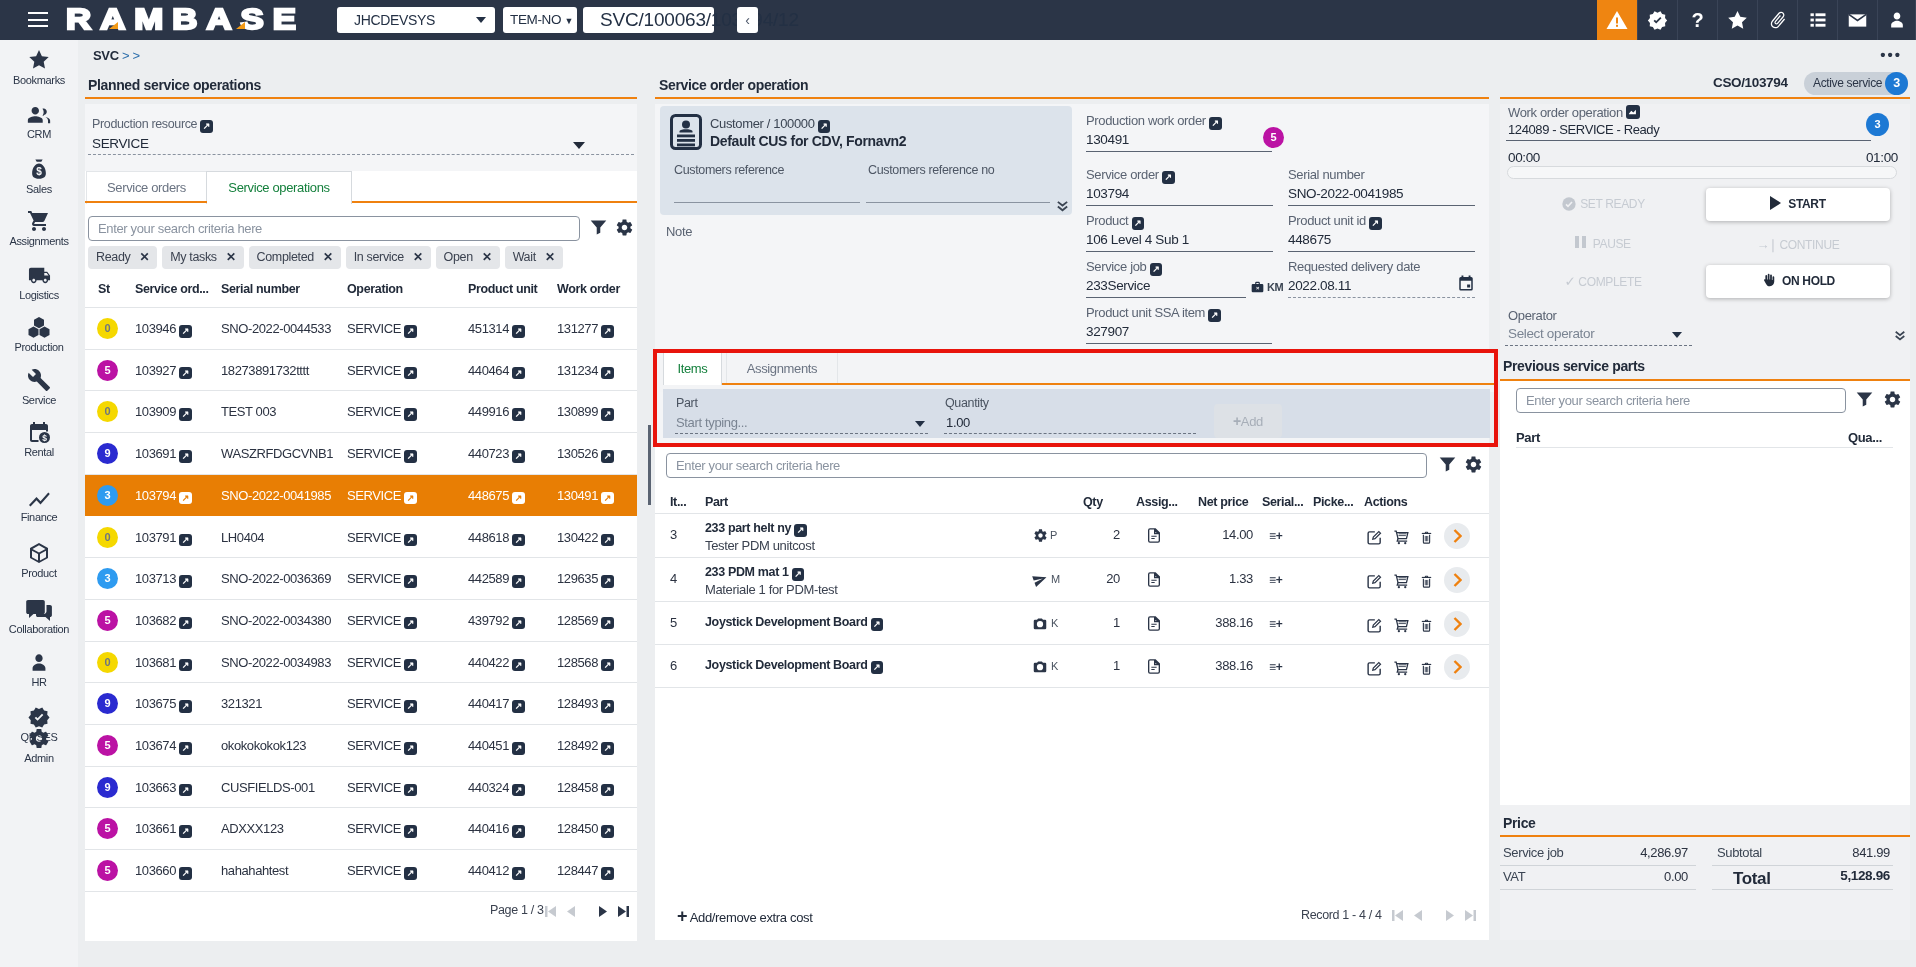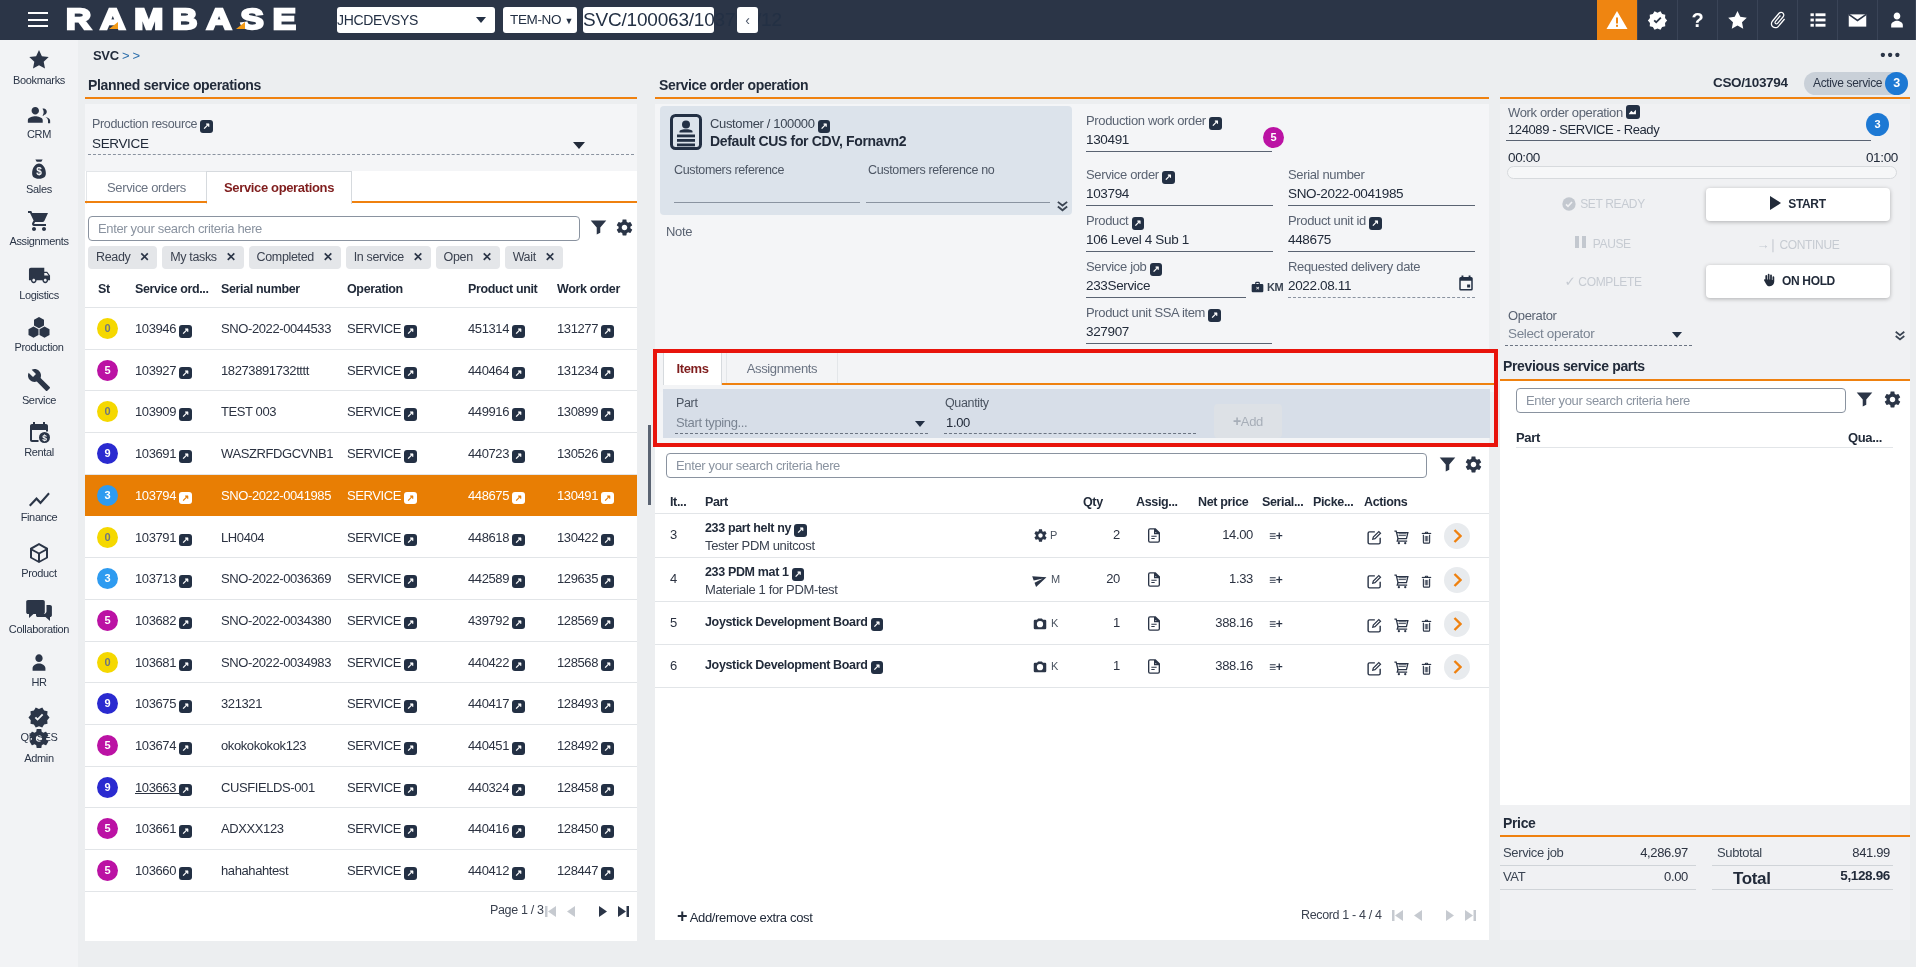--- a/index.html
+++ b/index.html
@@ -5,21 +5,21 @@
 * { margin:0; padding:0; box-sizing:border-box; }
 html,body { width:1916px; height:967px; overflow:hidden; font-family:"Liberation Sans", sans-serif; background:#eceef0; letter-spacing:-0.35px; }
 .abs { position:absolute; }
 
 
 #topbar { position:absolute; left:0; top:0; width:1916px; height:40px; background:#2b3547; }
 #burger { position:absolute; left:28px; top:12px; width:20px; height:16px; }
 #burger div { height:2px; background:#fff; margin-bottom:4.5px; }
 #logo { position:absolute; left:66px; top:3px; color:#fff; font-weight:bold; font-size:29px; letter-spacing:7.5px; -webkit-text-stroke:2.3px #fff; transform:scaleX(1.2); transform-origin:left; }
 .logo-a { position:absolute; width:0; height:0; border-left:9px solid transparent; border-bottom:7px solid #f49b16; }
-.tb-sel { position:absolute; top:7px; height:26px; background:#fff; border-radius:3px; color:#233044; font-size:14px; line-height:26px; padding-left:0; }
+.tb-sel { position:absolute; top:7px; height:26px; background:#fff; border-radius:3px; color:#233044; font-size:14px; line-height:26px; padding-left:17px; }
 .tb-car { position:absolute; right:9px; top:10px; width:0; height:0; border-left:5px solid transparent; border-right:5px solid transparent; border-top:6px solid #233044; }
 .tbtn { position:absolute; top:0; width:40px; height:40px; border-left:1px solid #3a4457; display:flex; align-items:center; justify-content:center; }
 .tbtn svg { fill:#fff; }
 
 
 #sidebar { position:absolute; left:0; top:40px; width:78px; height:927px; background:#f2f3f5; }
 .sb-item { position:absolute; left:0; width:78px; text-align:center; color:#2b3547; }
 .sb-item svg { fill:#2b3547; display:block; margin:0 auto; }
 .sb-lbl { font-size:11px; margin-top:2px; color:#2b3547; }
 
@@ -29,21 +29,21 @@
 #lpanel { position:absolute; left:85px; top:104px; width:552px; height:836px; background:#f4f5f7; }
 #cpanel { position:absolute; left:655px; top:104px; width:834px; height:836px; background:#f4f5f7; }
 #rpanel { position:absolute; left:1500px; top:104px; width:410px; height:836px; background:#f0f1f3; }
 
 .lbl { color:#5a6372; font-size:12.5px; }
 .val { color:#222b3a; font-size:13.5px; }
 .lk { display:inline-block; width:12.5px; height:12.5px; background:#233044; border-radius:3px; color:#fff; font-size:9px; font-weight:bold; line-height:12.5px; text-align:center; vertical-align:-1px; letter-spacing:0; }
 .lkw { background:#fff; color:#e87e04; }
 .dash { border-bottom:1px dashed #8a93a0; }
 .tab { position:absolute; top:0; height:33px; font-size:13px; line-height:32px; text-align:center; }
-.tab.on { background:#fff; border:1px solid #d6dade; border-bottom:none; font-weight:bold; color:#7f1d1d; }
+.tab.on { background:#fff; border:1px solid #d6dade; border-bottom:none; font-weight:normal; color:#15803d; }
 .tab.off { color:#6a7382; border-top:1px solid #e3e6e9; border-right:1px solid #e3e6e9; border-left:1px solid #e3e6e9; }
 
 
 .sbox { position:absolute; background:#fff; border:1px solid #8a93a0; border-radius:4px; color:#8a93a0; font-size:13px; padding-left:9px; }
 .chip { display:inline-block; height:23px; background:#e4e6e9; border-radius:4px; color:#3b4250; font-size:12.5px; line-height:23px; padding:0 8px; margin-right:5px; }
 .chip b { font-size:12px; margin-left:6px; color:#2b3547; }
 
 
 .badge { display:inline-block; width:21px; height:21px; border-radius:50%; color:#fff; font-size:11px; font-weight:bold; text-align:center; line-height:21px; }
 .lrow { position:absolute; left:0; width:552px; height:41.7px; border-bottom:1px solid #e2e5e8; font-size:13px; color:#2b3241; }
@@ -334,21 +334,21 @@
 <div class="lrow" style="top:417.0px;">
   <span class="badge" style="left:12px; background:#bb12a4; color:#fff;">5</span>
   <span class="c" style="left:50px;">103674 <span class="lk">↗</span></span>
   <span class="c" style="left:136px;">okokokokok123</span>
   <span class="c" style="left:262px;">SERVICE <span class="lk">↗</span></span>
   <span class="c" style="left:383px;">440451 <span class="lk">↗</span></span>
   <span class="c" style="left:472px;">128492 <span class="lk">↗</span></span>
 </div>
 <div class="lrow" style="top:458.7px;">
   <span class="badge" style="left:12px; background:#2a2ad0; color:#fff;">9</span>
-  <span class="c" style="left:50px;text-decoration:underline;">103663 <span class="lk">↗</span></span>
+  <span class="c" style="left:50px;">103663 <span class="lk">↗</span></span>
   <span class="c" style="left:136px;">CUSFIELDS-001</span>
   <span class="c" style="left:262px;">SERVICE <span class="lk">↗</span></span>
   <span class="c" style="left:383px;">440324 <span class="lk">↗</span></span>
   <span class="c" style="left:472px;">128458 <span class="lk">↗</span></span>
 </div>
 <div class="lrow" style="top:500.4px;">
   <span class="badge" style="left:12px; background:#bb12a4; color:#fff;">5</span>
   <span class="c" style="left:50px;">103661 <span class="lk">↗</span></span>
   <span class="c" style="left:136px;">ADXXX123</span>
   <span class="c" style="left:262px;">SERVICE <span class="lk">↗</span></span>

